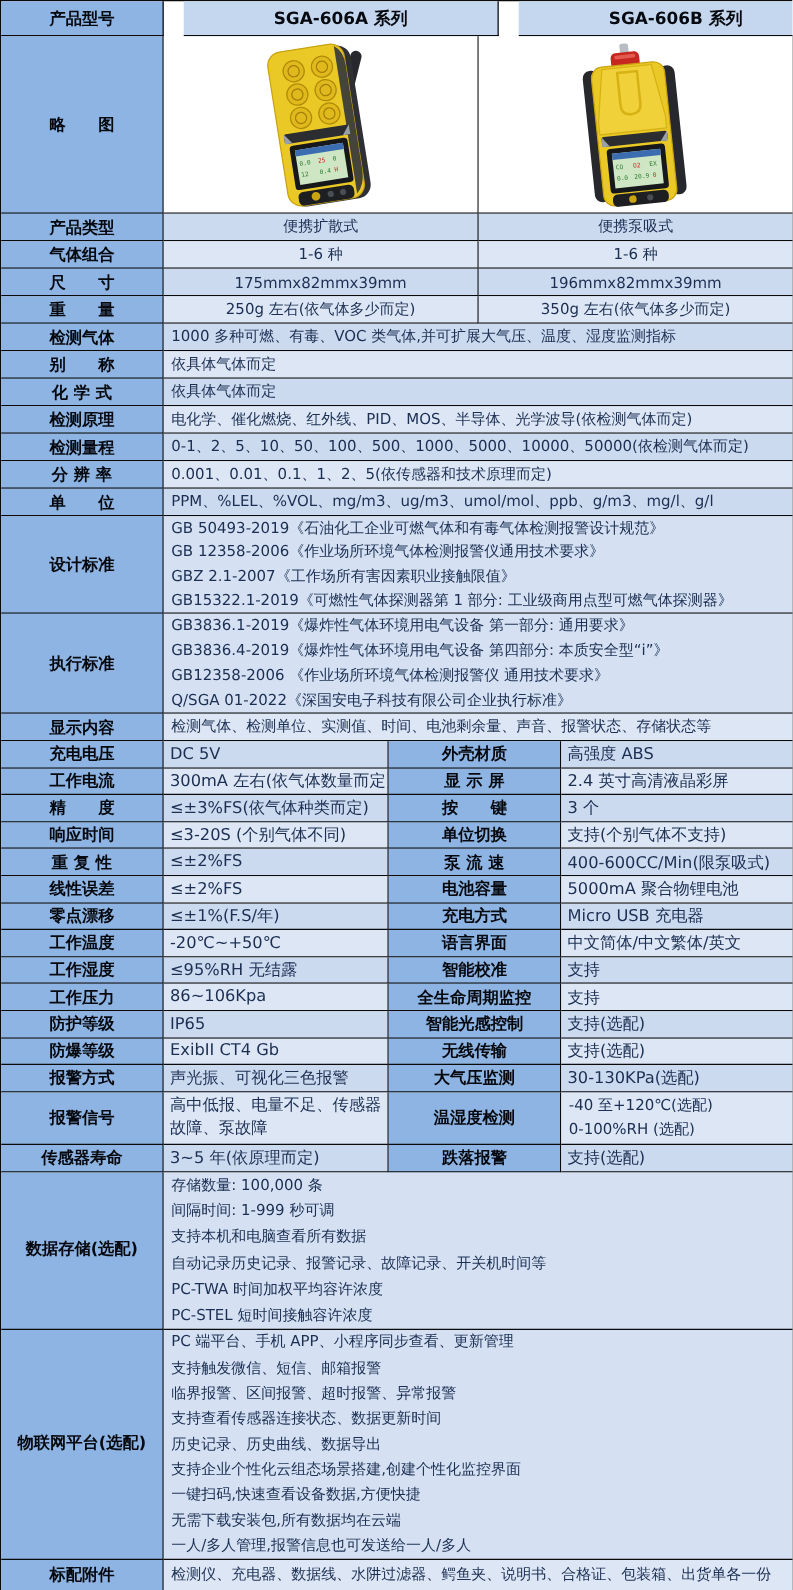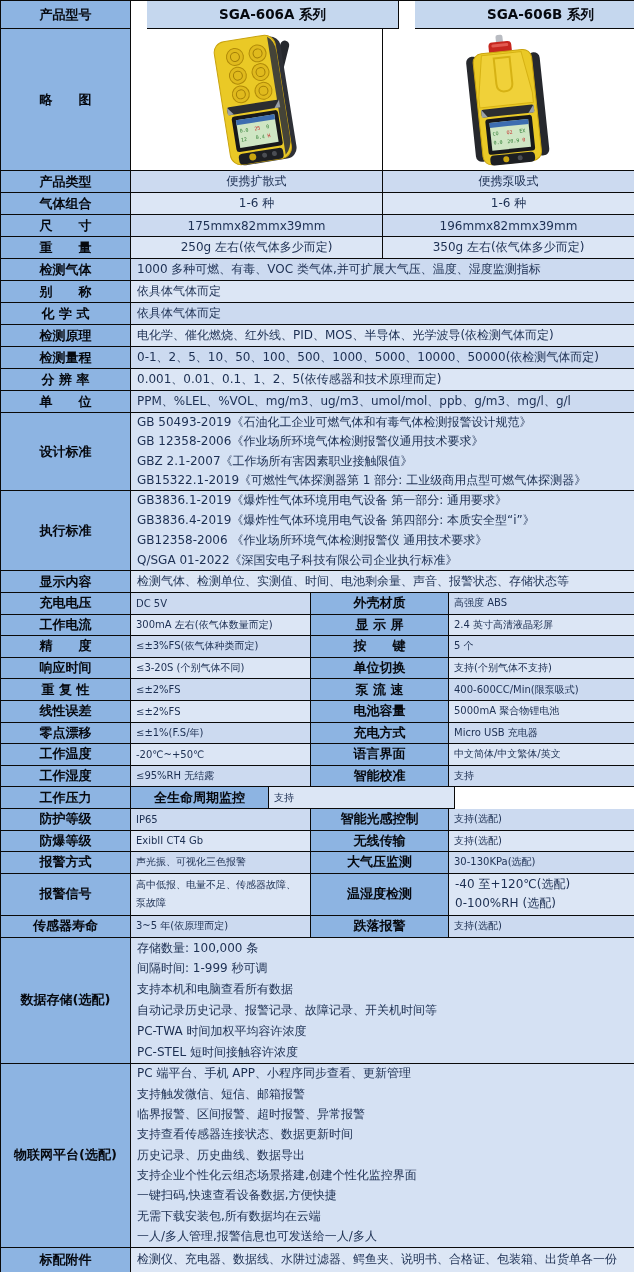--- a/index.html
+++ b/index.html
@@ -48,21 +48,21 @@
     font-size: 13px;
     color: #06090f;
     text-align: center;
     white-space: pre;
   }
   .lbl.multi { flex-direction: row; justify-content: center; line-height: 24px; }
   .hV { background: #c5d7ee; justify-content: center; font-weight: bold; font-size: 13.5px; color: #06090f; margin-left: 16px; }
   .val { font-size: 12px; padding: 0 6px; white-space: nowrap; }
   .ctr { justify-content: center; padding: 0; }
   .wrap { white-space: normal; line-height: 18px; padding: 0 6px; }
-  .qv { font-size: 10px; padding: 0 5px; }
+  .qv { font-size: 13px; padding: 0 5px; }
   .vD { background: #ccdaf0; }
   .vL { background: #dce6f5; }
   .vM { background: #d5e1f3; }
   
   .ml { flex-direction: column; align-items: stretch; justify-content: center; padding: 0; }
   .ml .line { display: flex; align-items: center; padding: 0 6px; font-size: 12px; white-space: nowrap; }
   .lh195 .line { height: 19.5px; }
   .lh20  .line { height: 20px; }
   .lh21  .line { height: 21px; }
   .lh204 .line { height: 20.4px; }
@@ -246,21 +246,21 @@
   <div class="row hq">
     <div class="cell c1 lbl">工作电流</div>
     <div class="cell q2 val qv vL">300mA 左右(依气体数量而定)</div>
     <div class="cell q3 lbl">显 示 屏</div>
     <div class="cell q4 val qv vL">2.4 英寸高清液晶彩屏</div>
   </div>
   <div class="row hq">
     <div class="cell c1 lbl">精　　度</div>
     <div class="cell q2 val qv vD">≤±3%FS(依气体种类而定)</div>
     <div class="cell q3 lbl">按　　键</div>
-    <div class="cell q4 val qv vD">5 个</div>
+    <div class="cell q4 val qv vD">3 个</div>
   </div>
   <div class="row hq">
     <div class="cell c1 lbl">响应时间</div>
     <div class="cell q2 val qv vL">≤3-20S (个别气体不同)</div>
     <div class="cell q3 lbl">单位切换</div>
     <div class="cell q4 val qv vL">支持(个别气体不支持)</div>
   </div>
   <div class="row hq">
     <div class="cell c1 lbl">重 复 性</div>
     <div class="cell q2 val qv vD">≤±2%FS</div>
@@ -286,20 +286,21 @@
     <div class="cell q4 val qv vL">中文简体/中文繁体/英文</div>
   </div>
   <div class="row hq">
     <div class="cell c1 lbl">工作湿度</div>
     <div class="cell q2 val qv vD">≤95%RH 无结露</div>
     <div class="cell q3 lbl">智能校准</div>
     <div class="cell q4 val qv vD">支持</div>
   </div>
   <div class="row hq">
     <div class="cell c1 lbl">工作压力</div>
+    <div class="cell q2 val qv vL">86~106Kpa</div>
     <div class="cell q3 lbl">全生命周期监控</div>
     <div class="cell q4 val qv vL">支持</div>
   </div>
   <div class="row hq">
     <div class="cell c1 lbl">防护等级</div>
     <div class="cell q2 val qv vD">IP65</div>
     <div class="cell q3 lbl">智能光感控制</div>
     <div class="cell q4 val qv vD">支持(选配)</div>
   </div>
   <div class="row hq">

